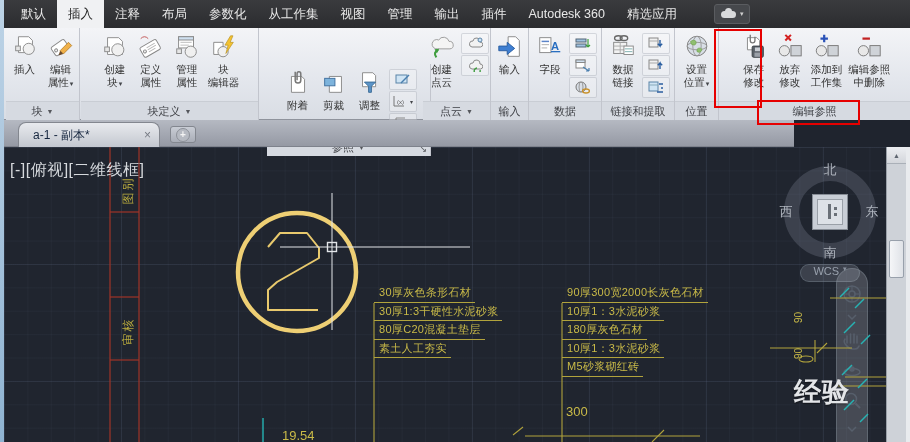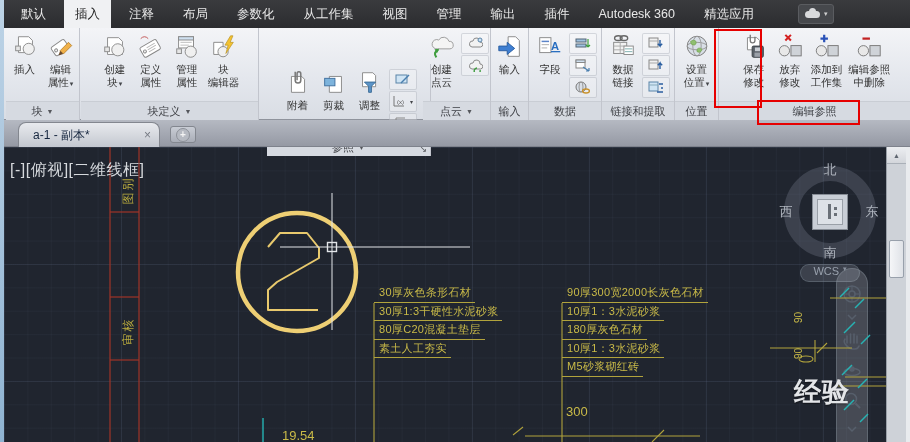--- a/index.html
+++ b/index.html
@@ -7,21 +7,21 @@
        background:#1f242e;font-family:"Liberation Sans",sans-serif;
        -webkit-font-smoothing:antialiased;}
 
   
   .win-left{position:absolute;left:0;top:0;width:4px;height:442px;z-index:40;
     background:linear-gradient(180deg,#bdd3e6,#8fb3d1);}
   .win-right{position:absolute;left:906px;top:147px;width:4px;height:295px;background:#e9ebee;z-index:40;}
 
   
   .menubar{position:absolute;left:4px;top:0;width:906px;height:28px;
-    background:linear-gradient(180deg,#3a3b3e,#2b2c2f);display:flex;align-items:stretch;padding-left:6px;box-sizing:border-box;z-index:10;gap:7px;}
+    background:linear-gradient(180deg,#3a3b3e,#2b2c2f);display:flex;align-items:stretch;padding-left:6px;box-sizing:border-box;z-index:10;}
   .mtab{padding:0 11px;line-height:28px;font-size:12.5px;color:#e8e8e8;white-space:nowrap;cursor:default;}
   .mtab.active{background:#f0f1f3;color:#1d1d1d;}
   .cloud-btn{align-self:center;margin-left:26px;display:flex;align-items:center;gap:4px;
     background:#46484c;border:1px solid #5a5c60;border-radius:3px;padding:2px 6px;height:14px;}
   .cloud-shape{width:15px;height:7px;background:#d9dadc;border-radius:4px;position:relative;}
   .cloud-shape::before{content:"";position:absolute;left:4px;top:-3px;width:7px;height:7px;background:#d9dadc;border-radius:50%;}
   .cloud-arrow{font-size:7px;color:#cfcfcf;}
 
   
   .ribbon{position:absolute;left:4px;top:28px;width:906px;height:92px;
@@ -41,21 +41,21 @@
   .sb{width:26px;height:19px;display:flex;align-items:center;justify-content:center;gap:1px;
       border:1px solid rgba(150,155,165,.35);border-radius:2px;background:rgba(255,255,255,.25);}
   .sb .barrow{font-size:6px;}
 
   
   .anno{position:absolute;border:2px solid #e60000;z-index:50;pointer-events:none;}
   .anno1{left:714px;top:29px;width:44px;height:75px;}
   .anno2{left:757px;top:100px;width:99px;height:21px;}
 
   
-  .tabbar{position:absolute;left:4px;top:120px;width:906px;height:27px;
+  .tabbar{position:absolute;left:4px;top:120px;width:790px;height:27px;
     background:linear-gradient(180deg,#b5b9c2,#9599a4);border-bottom:1px solid #7e828c;box-sizing:border-box;z-index:10;}
   .ftab{position:absolute;left:14px;top:2px;width:142px;height:25px;border-radius:8px 8px 0 0;
     background:linear-gradient(180deg,#e8eaee,#c3c7cf);border:1px solid #83878f;border-bottom:none;box-sizing:border-box;
     display:flex;align-items:center;padding:0 8px 0 14px;}
   .ftab .ttl{font-size:12px;color:#16263f;flex:1;white-space:nowrap;}
   .ftab .cls{font-size:12px;color:#777b84;}
   .plusbtn{position:absolute;left:166px;top:6px;width:26px;height:17px;border-radius:3px;
     background:linear-gradient(180deg,#c9cdd5,#a9adb7);border:1px solid #83878f;box-sizing:border-box;
     display:flex;align-items:center;justify-content:center;}
   .plusbtn .pc{width:12px;height:12px;border-radius:50%;background:#b6bac2;border:1px solid #8d9199;

